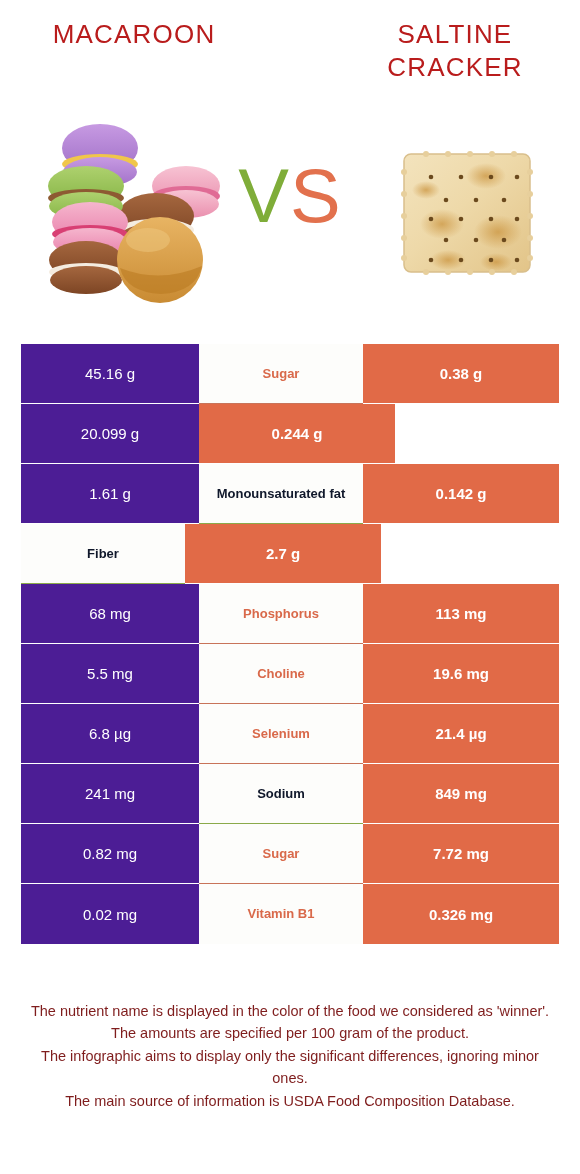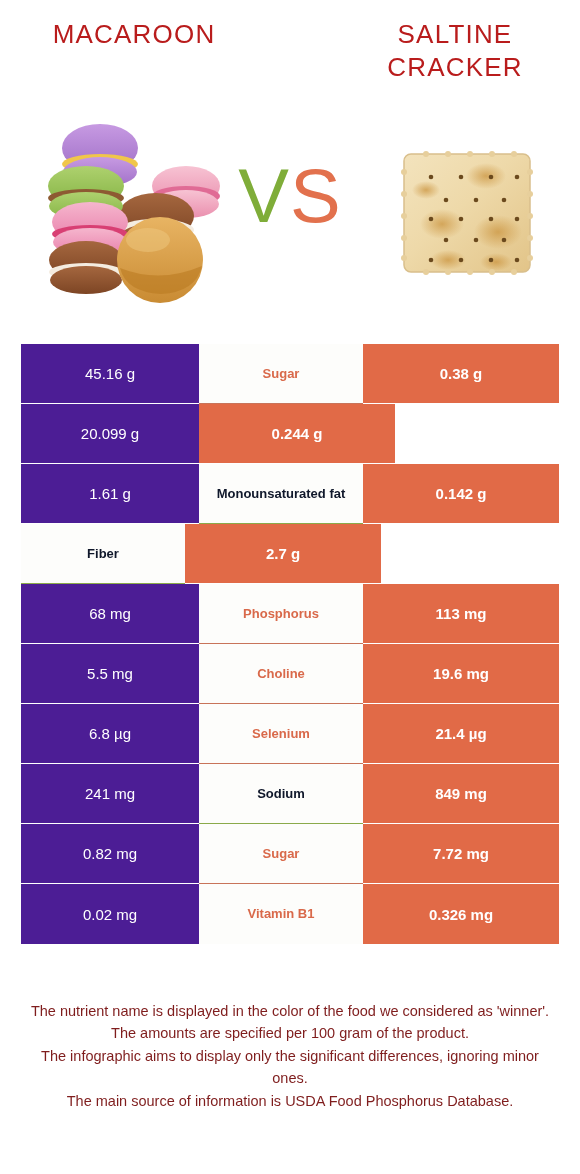--- a/index.html
+++ b/index.html
@@ -327,14 +327,14 @@
       <div class="cell cell-left">0.02 mg</div>
       <div class="cell cell-mid">Vitamin B1</div>
       <div class="cell cell-right">0.326 mg</div>
     </div>
   </div>
 
 <div class="footer">
   <div>The nutrient name is displayed in the color of the food we considered as 'winner'.</div>
   <div>The amounts are specified per 100 gram of the product.</div>
   <div>The infographic aims to display only the significant differences, ignoring minor ones.</div>
-  <div>The main source of information is USDA Food Phosphorus Database.</div>
+  <div>The main source of information is USDA Food Composition Database.</div>
 </div>
 
 </body></html>

